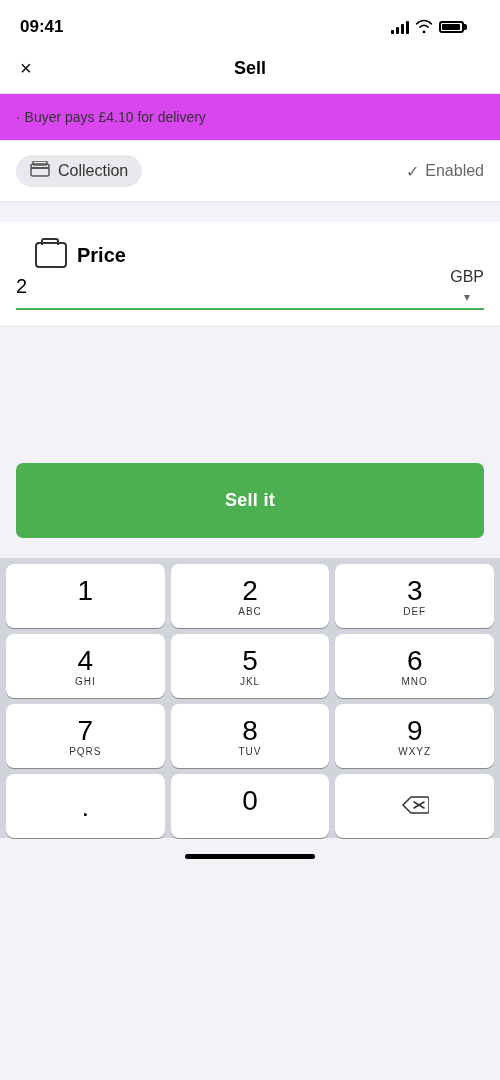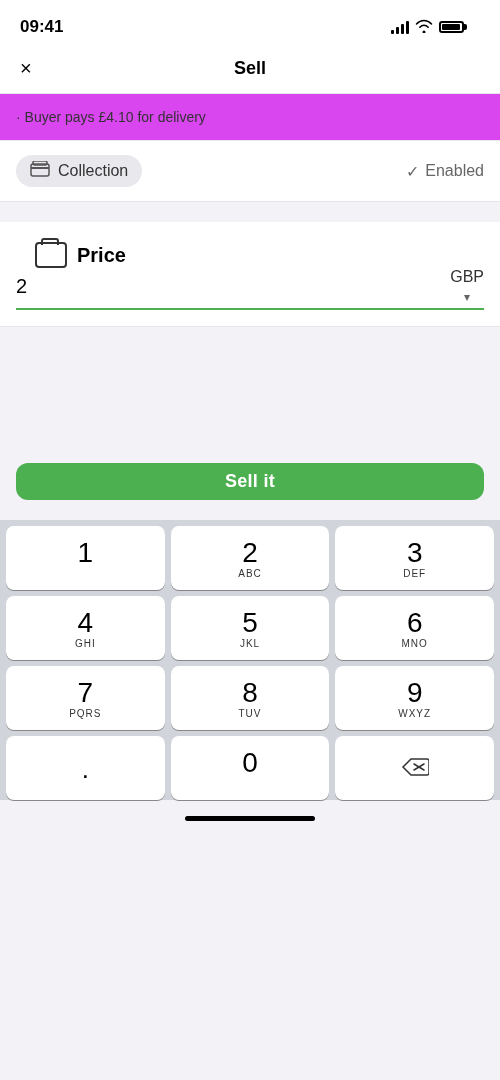--- a/index.html
+++ b/index.html
@@ -244,22 +244,22 @@
       background: #f2f2f7;
       padding: 16px 16px 20px;
     }
     .sell-button {
       width: 100%;
       background: #4CAF50;
       color: #fff;
       font-size: 18px;
       font-weight: 600;
       border: none;
-      border-radius: 12px;
-      padding: 8px;
+      border-radius: 7px;
+      padding: 27px;
       cursor: pointer;
       letter-spacing: 0.3px;
     }
 
     
     .keyboard {
       background: #d1d5db;
       padding: 6px 0 0 0;
     }
     .keyboard-row {

